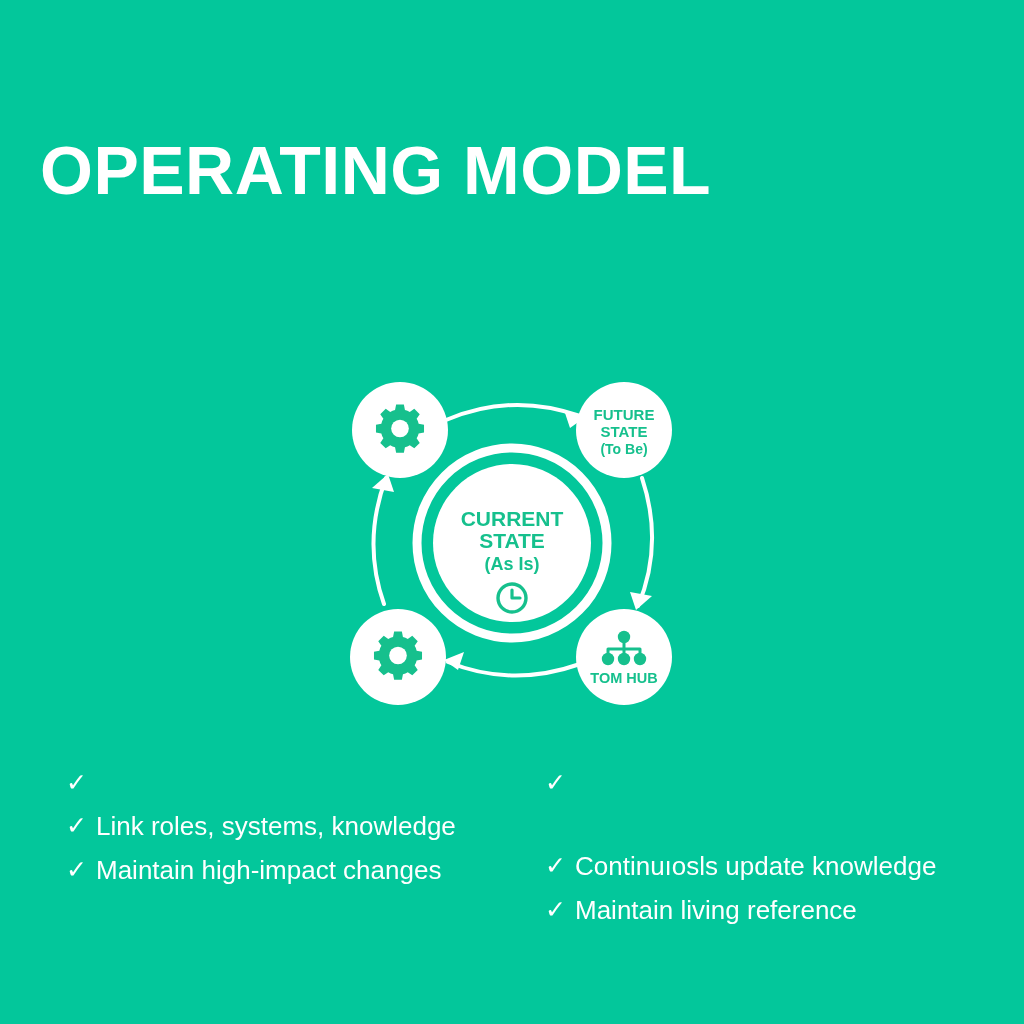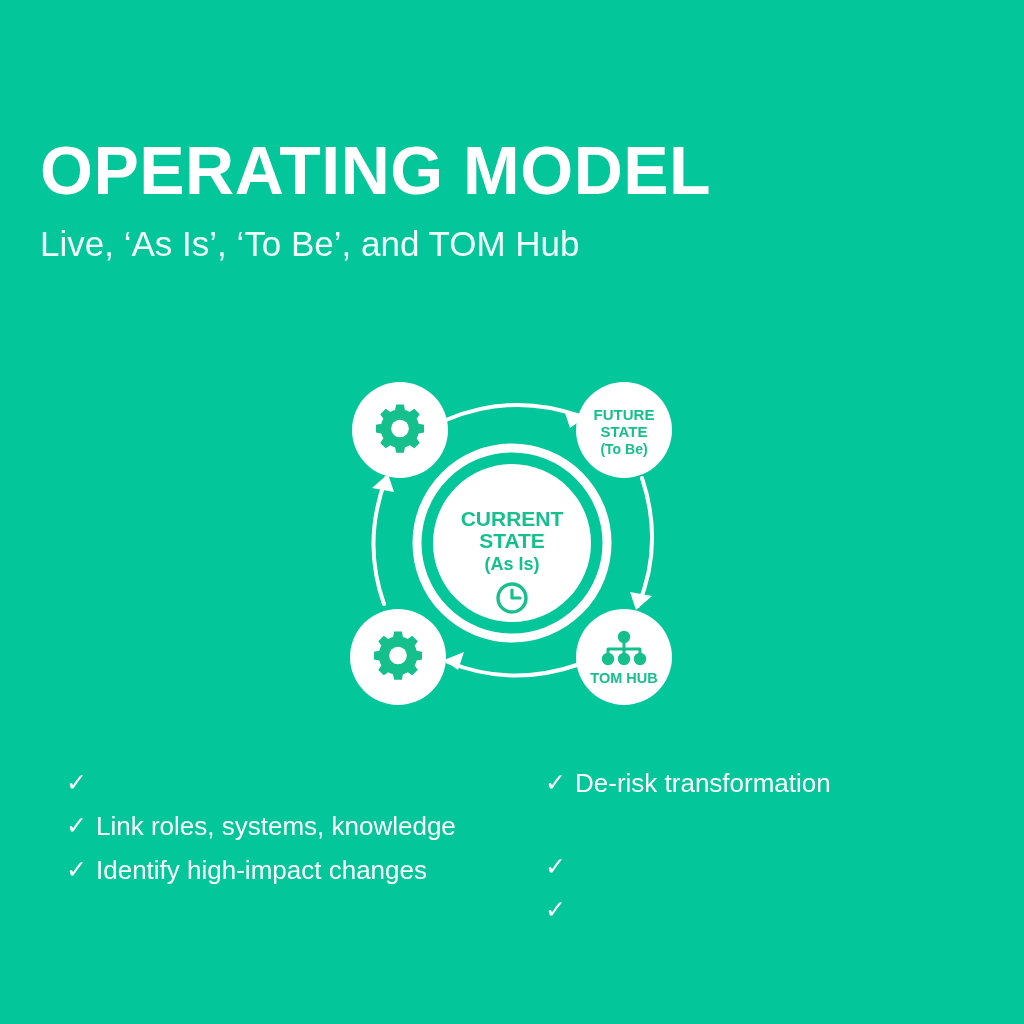--- a/index.html
+++ b/index.html
@@ -77,21 +77,20 @@
   .col-right .bullet { margin-bottom:18px; }
   .col-right .bullet.gap-after { margin-bottom:58px; }
 </style>
 </head>
 <body>
 
 <div class="slide">
 
   <div class="header">
     <div class="title">OPERATING MODEL</div>
-    <div class="subtitle">Live, ‘As Is’, ‘To Be’, and TOM Hub</div>
   </div>
 
   <div class="diagram">
     <svg viewBox="0 0 400 360" xmlns="http://www.w3.org/2000/svg">
 
       <g>
         <path d="M 134 62 Q 200 34 268 58" fill="none" stroke="#FFFFFF" stroke-width="4" stroke-linecap="round"></path>
         <path d="M 272 60 L 252 52 L 258 70 Z" fill="#FFFFFF"></path>
       </g>
 
@@ -188,32 +187,33 @@
     <div class="col col-left">
       <div class="bullet">
         <span class="tick">✓</span>
       </div>
       <div class="bullet">
         <span class="tick">✓</span>
         <span class="txt">Link roles, systems, knowledge</span>
       </div>
       <div class="bullet">
         <span class="tick">✓</span>
-        <span class="txt">Identify high-impact changes</span>
+        <span class="txt">Maintain high-impact changes</span>
       </div>
     </div>
 
     <div class="col col-right">
       <div class="bullet gap-after">
         <span class="tick">✓</span>
-        <span class="txt">De-risk transformation</span>
-      </div>
-      <div class="bullet">
-        <span class="tick">✓</span>
-      </div>
-      <div class="bullet">
-        <span class="tick">✓</span>
+      </div>
+      <div class="bullet">
+        <span class="tick">✓</span>
+        <span class="txt">Continuıosls update knowledge</span>
+      </div>
+      <div class="bullet">
+        <span class="tick">✓</span>
+        <span class="txt">Maintain living reference</span>
       </div>
     </div>
 
   </div>
 
 </div>
 
 </body></html>

